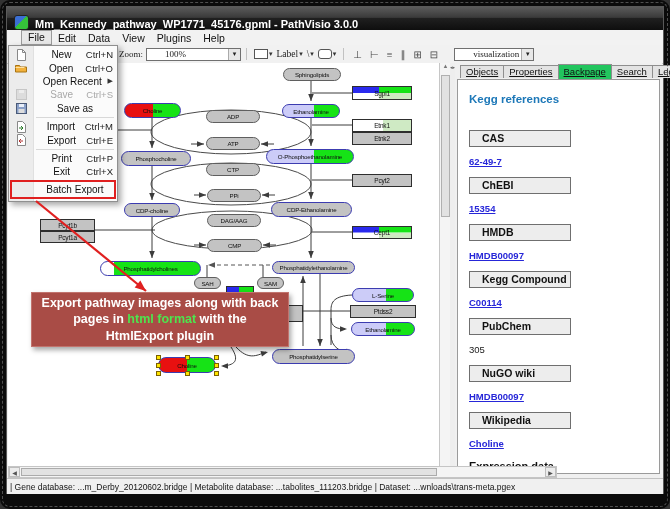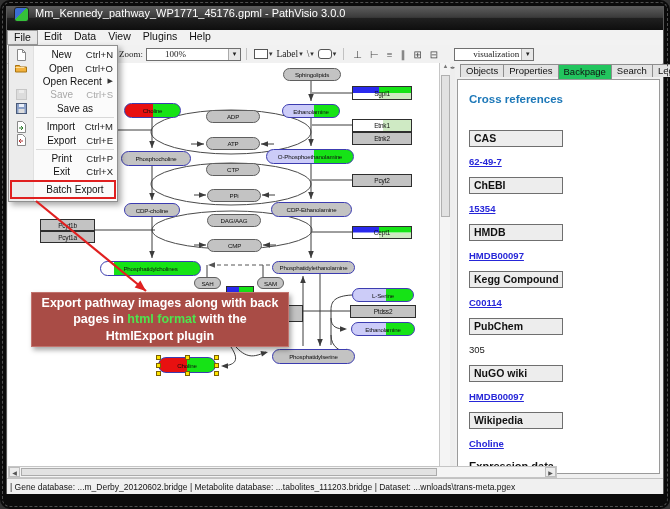--- a/index.html
+++ b/index.html
@@ -3,24 +3,24 @@
 <meta charset="utf-8">
 <style>
   html,body{margin:0;padding:0;background:#333;}
   #root{position:relative;width:670px;height:509px;background:#0b0b0b;border-radius:10px;overflow:hidden;
         font-family:"Liberation Sans",sans-serif;-webkit-font-smoothing:antialiased;}
   #root::after{content:"";position:absolute;inset:2px;border:1px dashed #4f4f4f;border-radius:8px;pointer-events:none;z-index:50;}
 
   .window{position:absolute;left:7px;top:7px;width:656px;height:486px;background:#f0f0f0;box-shadow:0 0 0 1px #5a5a5a;z-index:1;}
   .titlebar{position:absolute;left:0;top:0;right:0;height:23px;color:#fff;font-size:11px;
             background:linear-gradient(#5b5b5b 0%,#3a3a3a 45%,#1f1f1f 50%,#0e0e0e 100%);
-            display:flex;align-items:flex-start;gap:6px;padding-left:7px;box-sizing:border-box;}
+            display:flex;align-items:flex-end;gap:6px;padding-left:7px;box-sizing:border-box;font-weight:bold;}
   .app-icon{width:13px;height:13px;border-radius:3px;background:linear-gradient(135deg,#3b6fd4 0 45%,#35c13a 45%);flex:0 0 auto;border:1px solid #222;}
   .menubar{position:absolute;left:0;top:23px;right:0;height:15px;background:#f2f2f2;border-bottom:1px solid #dcdcdc;
-           display:flex;align-items:flex-start;font-size:10.5px;color:#111;padding-left:0;}
+           display:flex;align-items:flex-end;font-size:10.5px;color:#111;padding-left:14px;}
   .menu-item{padding:0 6px;line-height:13px;}
   .menu-item.open{border:1px solid #9a9a9a;background:#e7e7e7;}
 
   .toolbar{position:absolute;left:0;top:38px;right:0;height:18px;background:#f1f1f1;border-bottom:1px solid #c9c9c9;
            display:flex;align-items:center;font-size:9.5px;color:#222;font-family:Liberation Serif, serif;}
   .tb-zoom-label{margin-left:112px;font-size:9px;}
   .combo{height:13px;background:#fff;border:1px solid #707070;display:flex;align-items:center;font-size:9px;box-sizing:border-box;}
   .combo .val{flex:1;padding-left:18px;white-space:nowrap;overflow:hidden;}
   .combo .arr{width:11px;text-align:center;border-left:1px solid #aaa;background:#e8e8e8;font-size:7px;line-height:11px;}
   .zoom-combo{width:95px;margin-left:3px;}
@@ -30,28 +30,28 @@
   .gene-glyph{width:12px;height:8px;border:1px solid #555;background:#fff;display:inline-block;}
   .dd{font-size:7px;color:#333;}
   .ibtn{padding:0 4px;font-size:10px;color:#474747;}
 
   .canvas{position:absolute;left:1px;top:56px;width:431px;height:403px;background:#fff;}
   .vscroll{position:absolute;left:432px;top:56px;width:11px;height:403px;background:#f4f4f4;border-left:1px solid #c6c6c6;font-size:6px;color:#777;text-align:center;}
   .vthumb{position:absolute;left:1px;right:1px;top:12px;height:140px;background:#e2e2e2;border:1px solid #b0b0b0;}
   .splitter{position:absolute;left:443px;top:56px;width:5px;height:403px;background:#eeeeee;font-size:5px;color:#666;text-align:center;line-height:8px;}
 
   .panel{position:absolute;left:448px;top:56px;width:207px;height:413px;background:#f0f0f0;}
-  .tabs{position:absolute;left:5px;top:1px;right:2px;height:15px;display:flex;align-items:flex-start;font-size:9.5px;color:#111;}
+  .tabs{position:absolute;left:5px;top:1px;right:2px;height:15px;display:flex;align-items:center;font-size:9.5px;color:#111;text-decoration:underline;}
   .tab{border:1px solid #8e8e8e;border-bottom:none;background:#e3e3e3;padding:0 5px;height:12px;line-height:12px;margin-right:-1px;}
   .tab.active{background:#22c55e;height:14px;line-height:14px;position:relative;z-index:2;}
   .panel-box{position:absolute;left:2px;top:16px;right:2px;bottom:2px;background:#fff;border:1px solid #9a9a9a;
              overflow:hidden;padding:13px 0 0 11px;box-sizing:border-box;}
   .xref-heading{font-weight:bold;font-size:11.5px;margin-bottom:25px;}
   .xref-box{width:88px;border:1px solid #6f6f6f;background:#ededed;font-weight:bold;font-size:10.5px;color:#111;
-            padding:2px 0 2px 4px;margin-bottom:5px;}
+            padding:2px 0 2px 12px;margin-bottom:5px;}
   .xref-link{display:inline-block;font-size:9.5px;font-weight:bold;text-decoration:underline;margin-bottom:11px;}
   .xref-plain{display:inline-block;font-size:9.5px;color:#202020;margin-bottom:11px;}
   .xref-item{line-height:1;}
   .panel-footer{font-weight:bold;font-size:11px;color:#111;margin-top:1px;}
 
   .hscroll{position:absolute;left:1px;top:459px;width:549px;height:12px;background:#f4f4f4;border:1px solid #c5c5c5;box-sizing:border-box;font-size:6px;color:#555;}
   .hs-arrow{position:absolute;top:0;bottom:0;width:11px;text-align:center;line-height:10px;background:#ececec;border:1px solid #bdbdbd;box-sizing:border-box;}
   .hs-left{left:0;} .hs-right{right:0;}
   .hthumb{position:absolute;left:12px;width:414px;top:1px;bottom:1px;background:#e2e2e2;border:1px solid #ababab;}
   .statusbar{position:absolute;left:0;top:471px;right:0;height:15px;background:#f0f0f0;border-top:1px solid #c2c2c2;
@@ -166,21 +166,21 @@
 
     <div class="panel">
       <div class="tabs">
           <span class="tab">Objects</span>
           <span class="tab">Properties</span>
           <span class="tab active">Backpage</span>
           <span class="tab">Search</span>
           <span class="tab">Legend</span>
         </div>
       <div class="panel-box">
-        <div class="xref-heading" style="color: rgb(29, 120, 184);">Cross references</div>
+        <div class="xref-heading" style="color: rgb(29, 120, 184);">Kegg references</div>
         <div id="xref-sections">
             <div class="xref-item"><div class="xref-box">CAS</div><span class="xref-link" style="color: rgb(38, 38, 216);">62-49-7</span></div>
             <div class="xref-item"><div class="xref-box">ChEBI</div><span class="xref-link" style="color: rgb(38, 38, 216);">15354</span></div>
             <div class="xref-item"><div class="xref-box">HMDB</div><span class="xref-link" style="color: rgb(38, 38, 216);">HMDB00097</span></div>
             <div class="xref-item"><div class="xref-box">Kegg Compound</div><span class="xref-link" style="color: rgb(38, 38, 216);">C00114</span></div>
             <div class="xref-item"><div class="xref-box">PubChem</div><span class="xref-plain">305</span></div>
             <div class="xref-item"><div class="xref-box">NuGO wiki</div><span class="xref-link" style="color: rgb(38, 38, 216);">HMDB00097</span></div>
             <div class="xref-item"><div class="xref-box">Wikipedia</div><span class="xref-link" style="color: rgb(38, 38, 216);">Choline</span></div>
           </div>
         <div class="panel-footer">Expression data</div>

